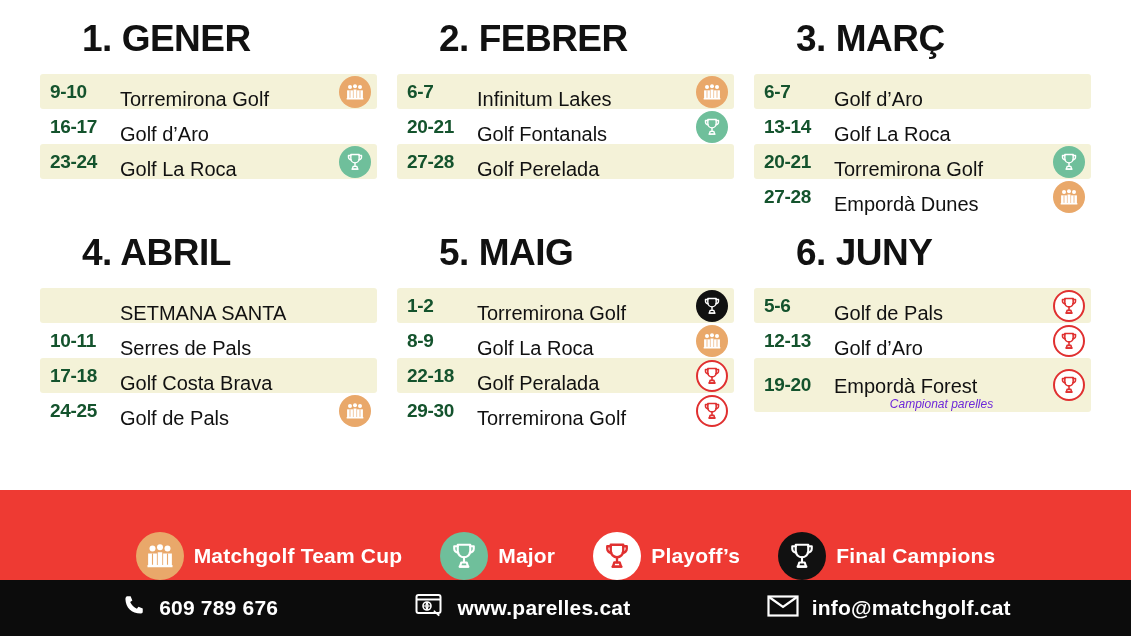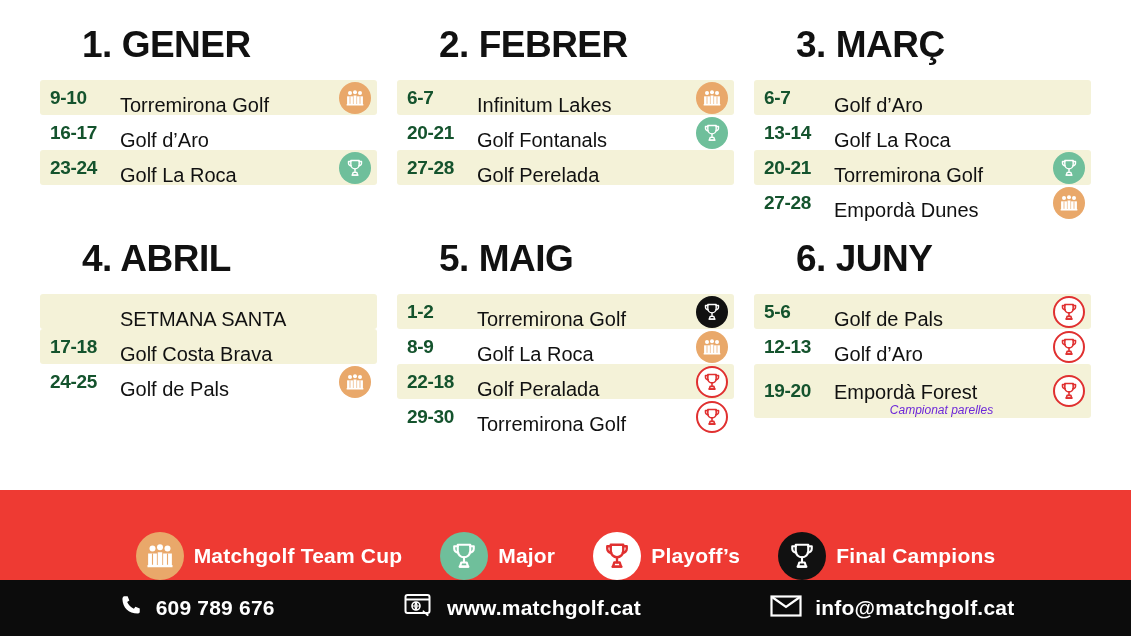--- a/index.html
+++ b/index.html
@@ -23,21 +23,21 @@
     display: grid;
     grid-template-columns: 1fr 1fr 1fr;
     column-gap: 20px;
     row-gap: 0px;
   }
   .month { padding: 0 0 0 0; }
   .month-title {
     font-size: 37px;
     font-weight: bold;
     letter-spacing: -0.5px;
-    margin: 10px 0 14px 42px;
+    margin: 4px 0 14px 42px;
     color: #111;
   }
   .month.m4 .month-title, .month.m5 .month-title, .month.m6 .month-title { margin-top: 18px; }
   .rows { display: flex; flex-direction: column; }
   .row {
     display: flex;
     align-items: center;
     height: 35px;
     padding: 0 6px 0 6px;
     position: relative;
@@ -270,20 +270,25 @@
             </div>
           </div>
         </div>
       </div>
       <div class="month m4">
         <div class="month-title">4. ABRIL</div>
         <div class="rows">
           <div class="row shade">
             <div class="date"></div>
             <div class="course"><span>SETMANA SANTA</span></div>
+            <div class="badge empty"></div>
+          </div>
+          <div class="row">
+            <div class="date">10-11</div>
+            <div class="course"><span>Serres de Pals</span></div>
             <div class="badge empty"></div>
           </div>
           <div class="row shade">
             <div class="date">17-18</div>
             <div class="course"><span>Golf Costa Brava</span></div>
             <div class="badge empty"></div>
           </div>
           <div class="row">
             <div class="date">24-25</div>
             <div class="course"><span>Golf de Pals</span></div>
@@ -513,21 +518,21 @@
       <span class="foot-text">609 789 676</span>
     </div>
     <div class="foot-item">
       <span><svg width="30" height="26" viewBox="0 0 30 26">
           <rect x="1.5" y="2" width="24" height="18" rx="2" fill="none" stroke="#ffffff" stroke-width="2"></rect>
           <line x1="1.5" y1="6.5" x2="25.5" y2="6.5" stroke="#ffffff" stroke-width="2"></line>
           <circle cx="12" cy="13" r="4" fill="none" stroke="#ffffff" stroke-width="1.6"></circle>
           <path d="M8 13h8M12 9a9 9 0 0 1 0 8M12 9a9 9 0 0 0 0 8" fill="none" stroke="#ffffff" stroke-width="1.2"></path>
           <path d="M19 17l6 5-1.5 1.2-5-4.6z" fill="#ffffff"></path>
         </svg></span>
-      <span class="foot-text">www.matchgolf.cat</span>
+      <span class="foot-text">www.parelles.cat</span>
     </div>
     <div class="foot-item">
       <span><svg width="32" height="24" viewBox="0 0 32 24">
           <rect x="1.5" y="2.5" width="29" height="19" fill="none" stroke="#ffffff" stroke-width="2.2"></rect>
           <path d="M2 3l14 10L30 3" fill="none" stroke="#ffffff" stroke-width="2.2"></path>
         </svg></span>
       <span class="foot-text">info@matchgolf.cat</span>
     </div>
   </div>
 

